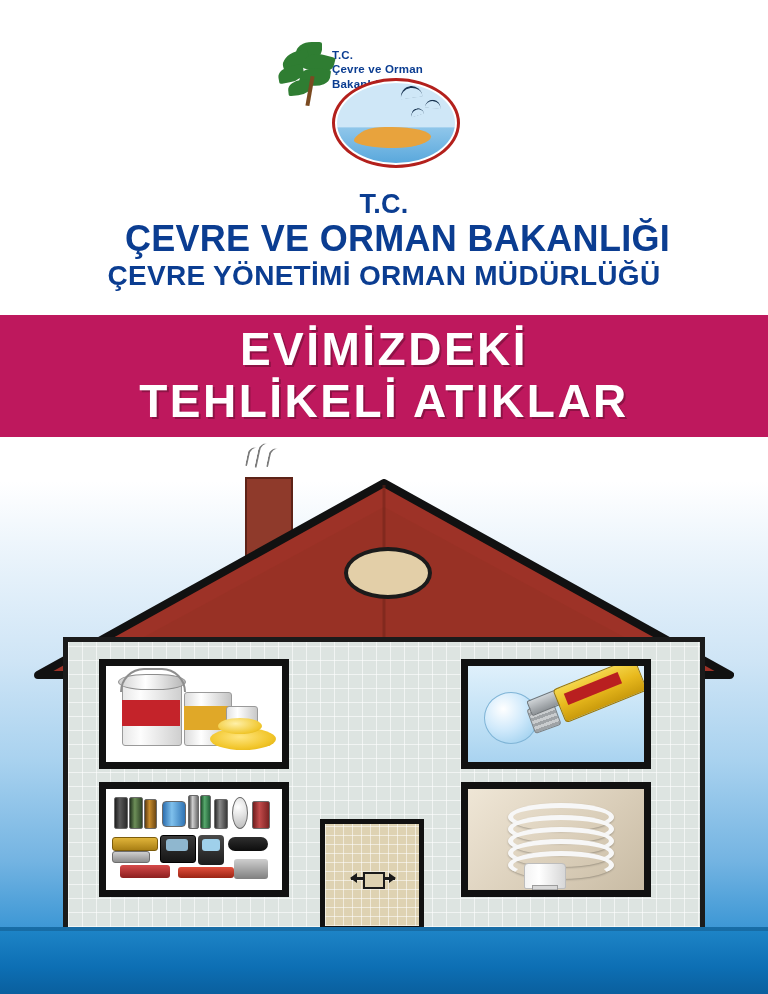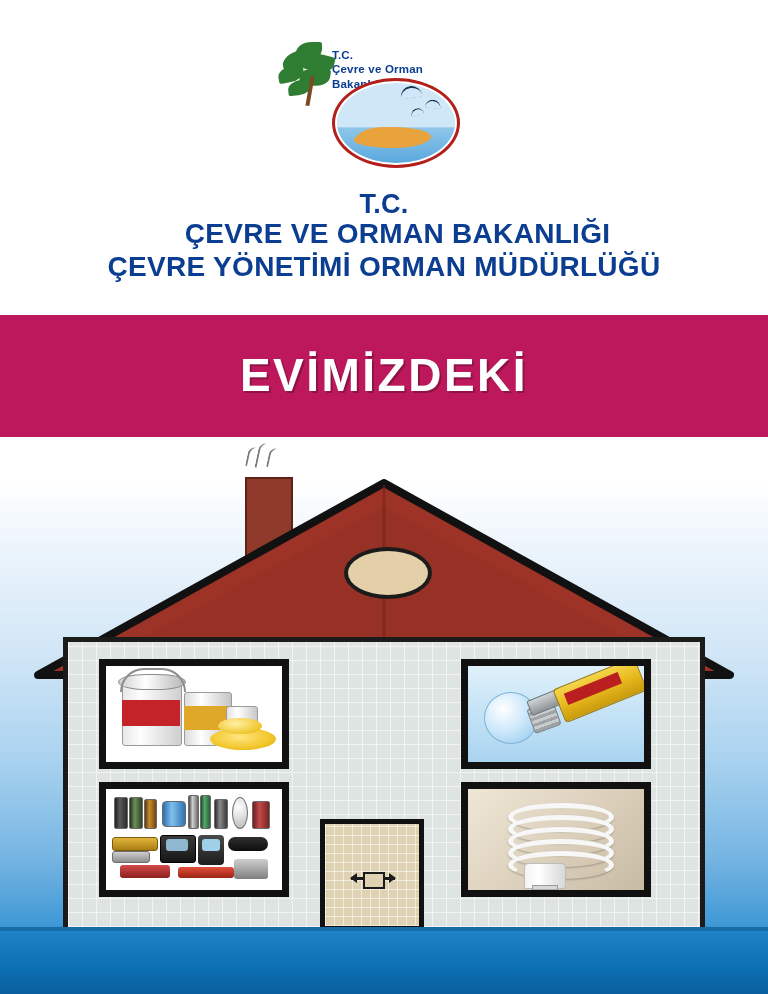--- a/index.html
+++ b/index.html
@@ -111,21 +111,21 @@
     position: absolute;
     top: 190px;
     left: 0;
     width: 768px;
     text-align: center;
     color: #0b3d91;
     font-weight: bold;
     letter-spacing: .3px;
   }
   .ml1 { font-size: 27px; line-height: 1.05; }
-  .ml2 { font-size: 28px; line-height: 1.15; padding-left: 27px; }
+  .ml2 { font-size: 36px; line-height: 1.15; padding-left: 27px; }
   .ml3 { font-size: 28px; line-height: 1.15; }
 
   
   .title-band {
     position: absolute;
     top: 315px;
     left: 0;
     width: 768px;
     height: 122px;
     background: #be185d;
@@ -446,20 +446,21 @@
   </div>
 
   <div class="ministry-lines">
     <div class="ml1">T.C.</div>
     <div class="ml2">ÇEVRE VE ORMAN BAKANLIĞI</div>
     <div class="ml3">ÇEVRE YÖNETİMİ ORMAN MÜDÜRLÜĞÜ</div>
   </div>
 
   <div class="title-band">
     <div class="title-line">EVİMİZDEKİ</div>
+    <div class="title-line">TEHLİKELİ ATIKLAR</div>
   </div>
 
   <div class="scene">
 
     <div class="smoke">
       <span></span>
         <span></span>
         <span></span>
     </div>
 

